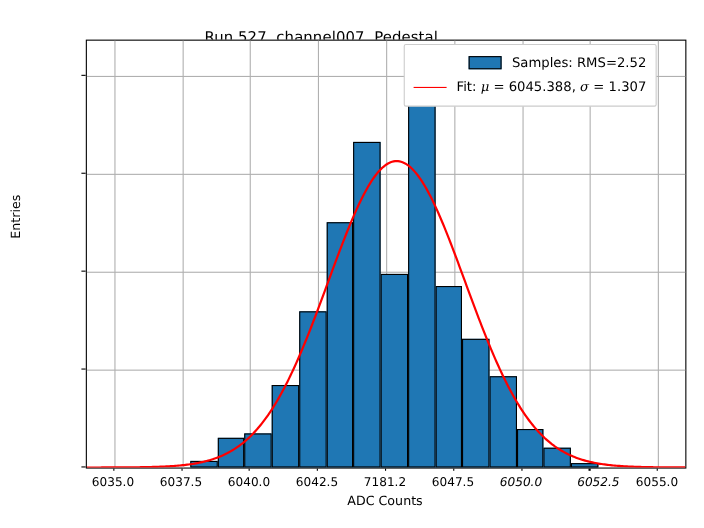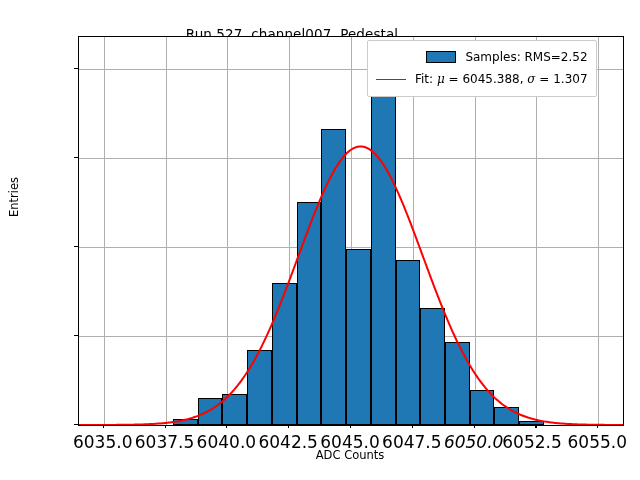--- a/index.html
+++ b/index.html
@@ -61,21 +61,21 @@
   }
   .ytick-mark {
     position: absolute;
     width: 4px;
     height: 1.1px;
     background: #000000;
   }
   .xtick-label {
     position: absolute;
     text-align: center;
-    font-size: 17px;
+    font-size: 11px;
     color: #000000;
     transform: translateX(-50%);
     white-space: nowrap;
   }
   .xtick-mark {
     position: absolute;
     width: 1.1px;
     height: 4px;
     background: #000000;
   }
@@ -158,27 +158,27 @@
     </div>
   <div id="xtick-labels">
       <div class="xtick-label" style="left: 102.727px; top: 432px;">6035.0</div>
       <div class="xtick-mark" style="position: absolute; left: 102.727px; top: 424px;"></div>
       <div class="xtick-label" style="left: 164.545px; top: 432px;">6037.5</div>
       <div class="xtick-mark" style="position: absolute; left: 164.545px; top: 424px;"></div>
       <div class="xtick-label" style="left: 226.364px; top: 432px; text-align: right;">6040.0</div>
       <div class="xtick-mark" style="position: absolute; left: 226.364px; top: 424px;"></div>
       <div class="xtick-label" style="left: 288.182px; top: 432px;">6042.5</div>
       <div class="xtick-mark" style="position: absolute; left: 288.182px; top: 424px;"></div>
-      <div class="xtick-label" style="left: 350px; top: 432px;">6045.0</div>
+      <div class="xtick-label" style="left: 350px; top: 432px;">7181.2</div>
       <div class="xtick-mark" style="position: absolute; left: 350px; top: 424px;"></div>
       <div class="xtick-label" style="left: 411.818px; top: 432px;">6047.5</div>
       <div class="xtick-mark" style="position: absolute; left: 411.818px; top: 424px;"></div>
       <div class="xtick-label" style="left: 473.636px; top: 432px; font-style: italic;">6050.0</div>
       <div class="xtick-mark" style="position: absolute; left: 473.636px; top: 424px;"></div>
-      <div class="xtick-label" style="left: 532px; top: 432px;">6052.5</div>
+      <div class="xtick-label" style="left: 544px; top: 432px; font-style: italic;">6052.5</div>
       <div class="xtick-mark" style="position: absolute; left: 535.455px; top: 424px;"></div>
       <div class="xtick-label" style="left: 597.273px; top: 432px;">6055.0</div>
       <div class="xtick-mark" style="position: absolute; left: 597.273px; top: 424px;"></div>
     </div>
 
   <div id="plot-area">
     <div id="grid-layer">
         <div class="gridline-h" style="top: 299.009px;"></div>
         <div class="gridline-h" style="top: 210.018px;"></div>
         <div class="gridline-h" style="top: 121.028px;"></div>

